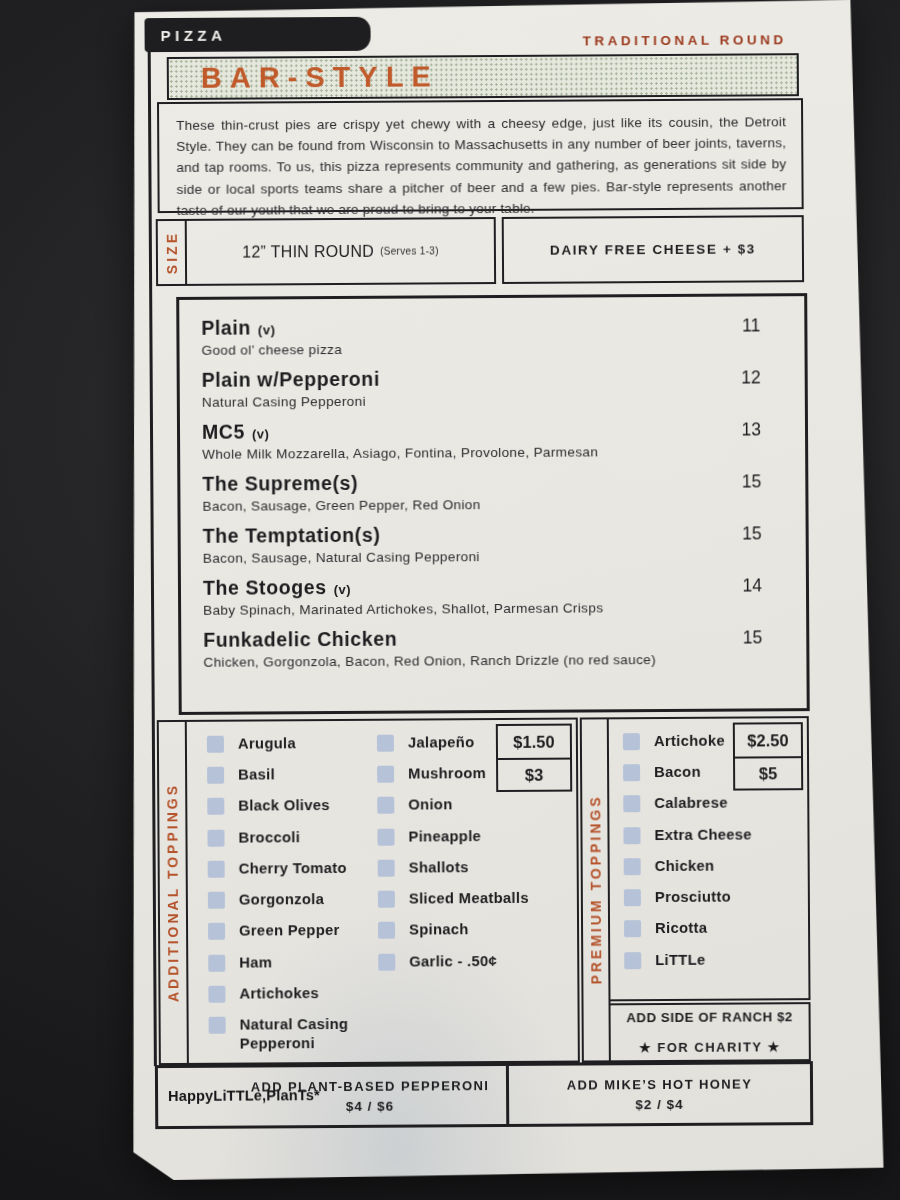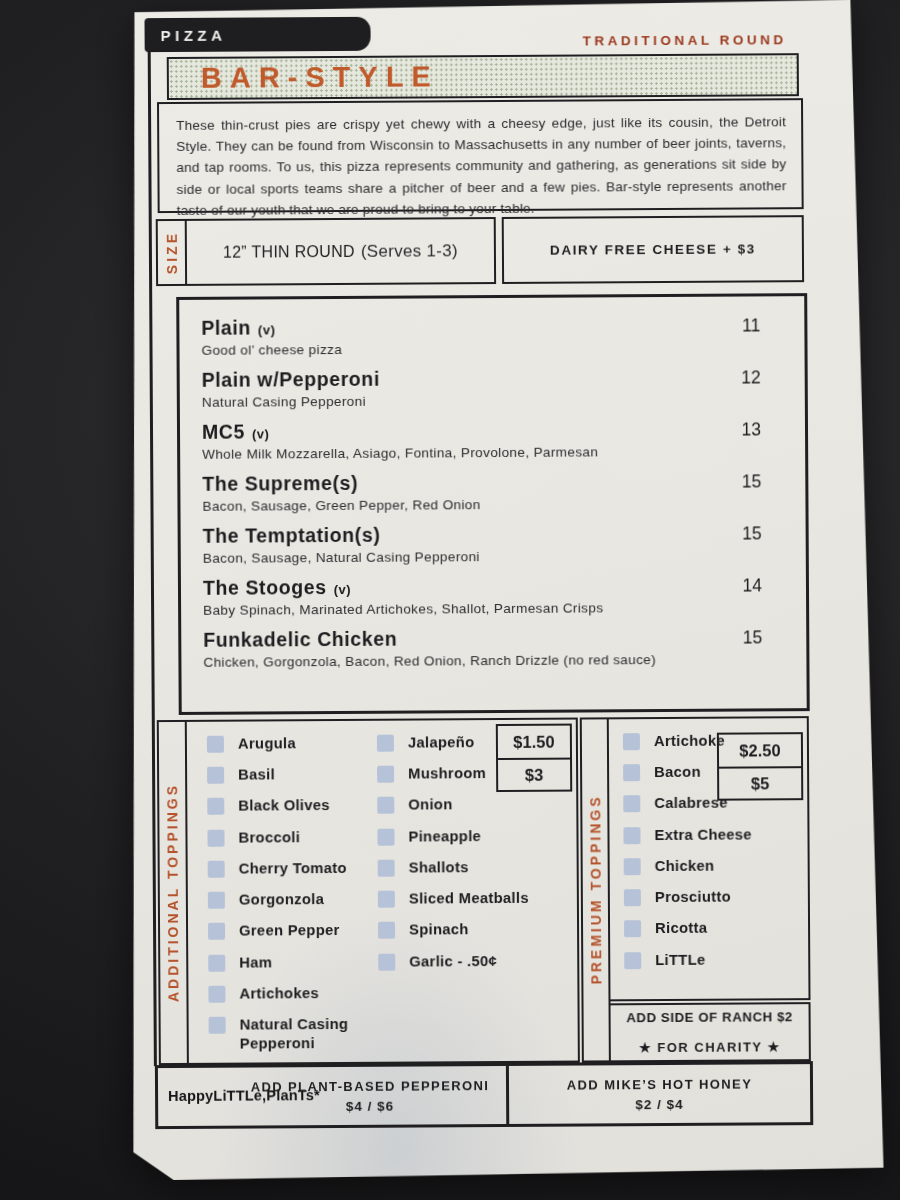--- a/index.html
+++ b/index.html
@@ -41,21 +41,21 @@
   
   .size-box { position:absolute; left:40px; top:215px; width:340px; height:67px;
     border:2px solid #1f1f22; display:flex; }
   .size-label-cell { width:29px; border-right:2px solid #1f1f22; display:flex;
     align-items:center; justify-content:center; }
   .vlabel { writing-mode:vertical-rl; transform:rotate(180deg);
     font-weight:700; color:#b5532b; letter-spacing:3px; font-size:14px; white-space:nowrap; }
   .size-main { flex:1; display:flex; align-items:center; justify-content:center;
     font-size:15.5px; letter-spacing:.3px; }
   .size-main b { font-weight:400; margin-right:6px; font-size:16px; }
-  .size-note { font-size:17px; color:#2c2c2e; }
+  .size-note { font-size:10px; color:#2c2c2e; }
   .dairy-box { position:absolute; left:386px; top:215px; width:302px; height:67px;
     border:2px solid #1f1f22; display:flex; align-items:center; justify-content:center;
     font-weight:700; font-size:13.5px; letter-spacing:1.6px; }
   
   .pizza-box { position:absolute; left:60px; top:293px; width:631px; height:418px;
     border:3px solid #1f1f22; padding:17px 44px 0 22px; }
   .pz { margin-bottom:11px; }
   .pz-top { display:flex; align-items:baseline; }
   .pz-name { font-weight:700; font-size:19.5px; letter-spacing:.6px; }
   .pz-tag { font-weight:700; font-size:13px; margin-left:7px; letter-spacing:.5px; }
@@ -308,21 +308,21 @@
           </div>
           <div class="t-row">
             <span class="chk"></span>
             <span class="t-label">Ricotta</span>
           </div>
           <div class="t-row">
             <span class="chk"></span>
             <span class="t-label">LiTTLe</span>
           </div>
         </div>
-      <div class="price-tag-box" style="width:86px;margin-top:10px;">
+      <div class="price-tag-box" style="width:70px;">
         <div class="price-cell">$2.50</div>
         <div class="price-cell">$5</div>
       </div>
     </div>
 
     <div class="ranch-box">
       <span class="ranch-l1">ADD SIDE OF RANCH $2</span>
       <span class="ranch-l2">★ FOR CHARITY ★</span>
     </div>
 

